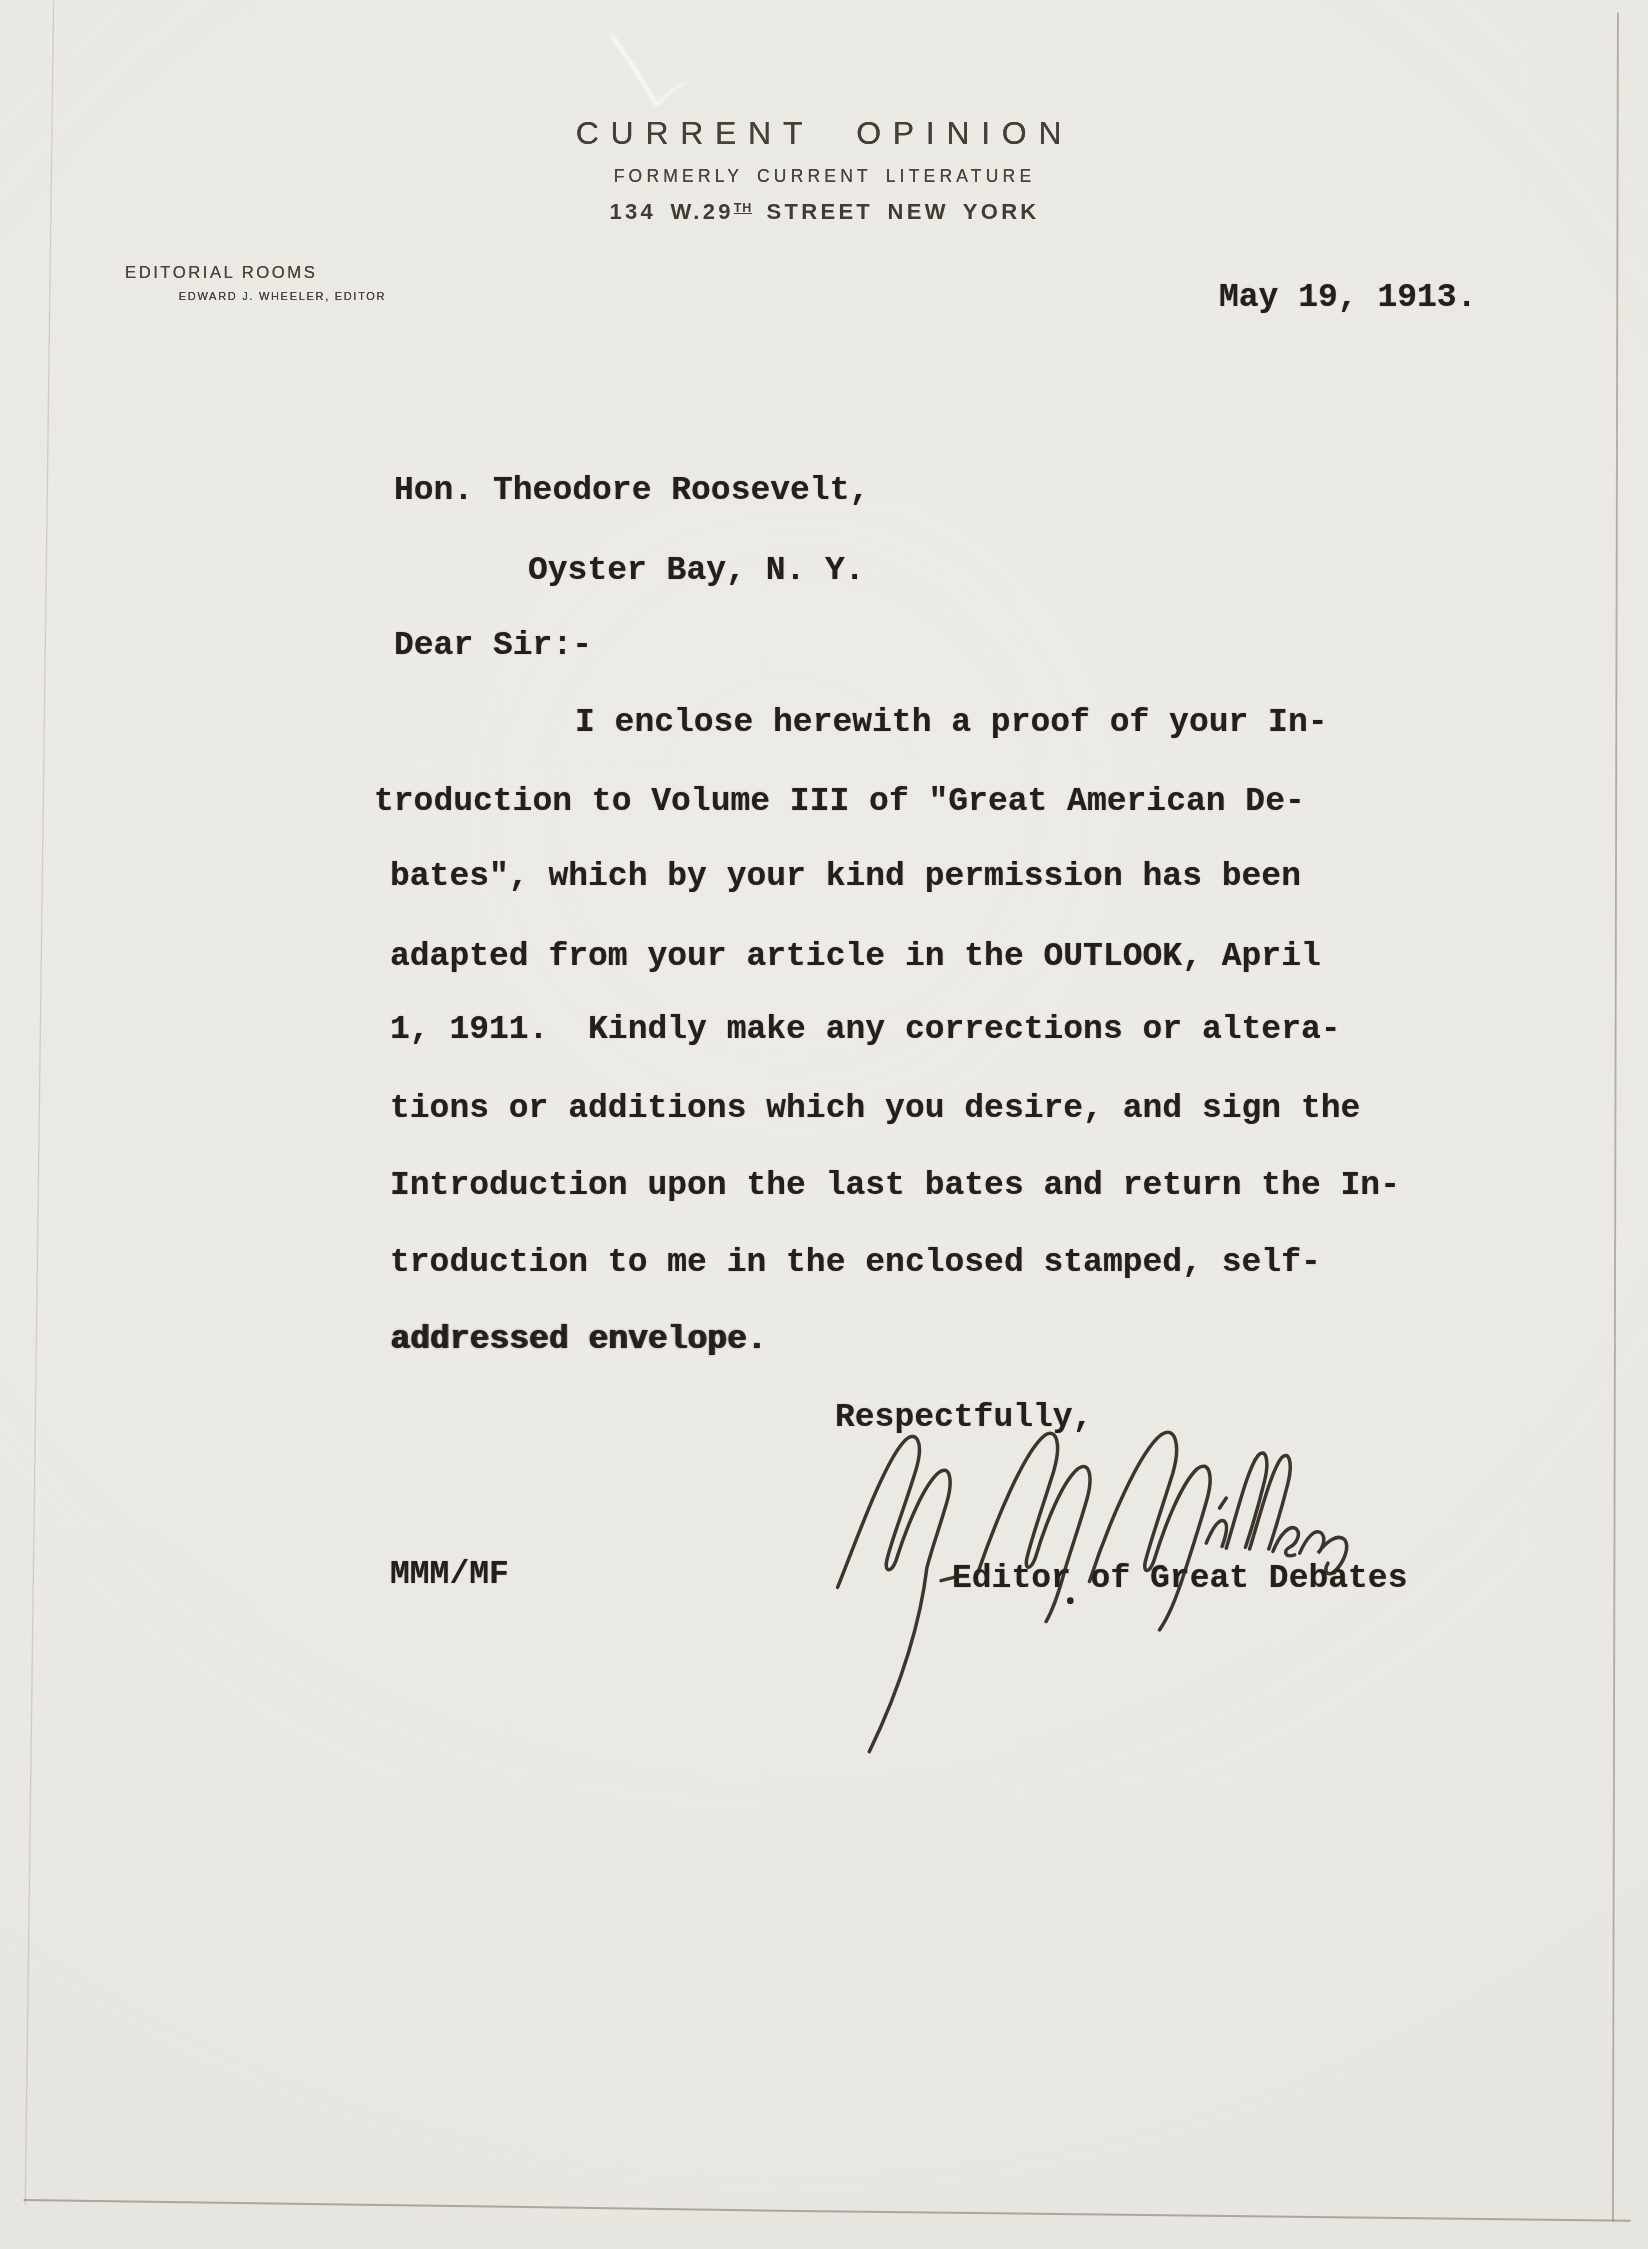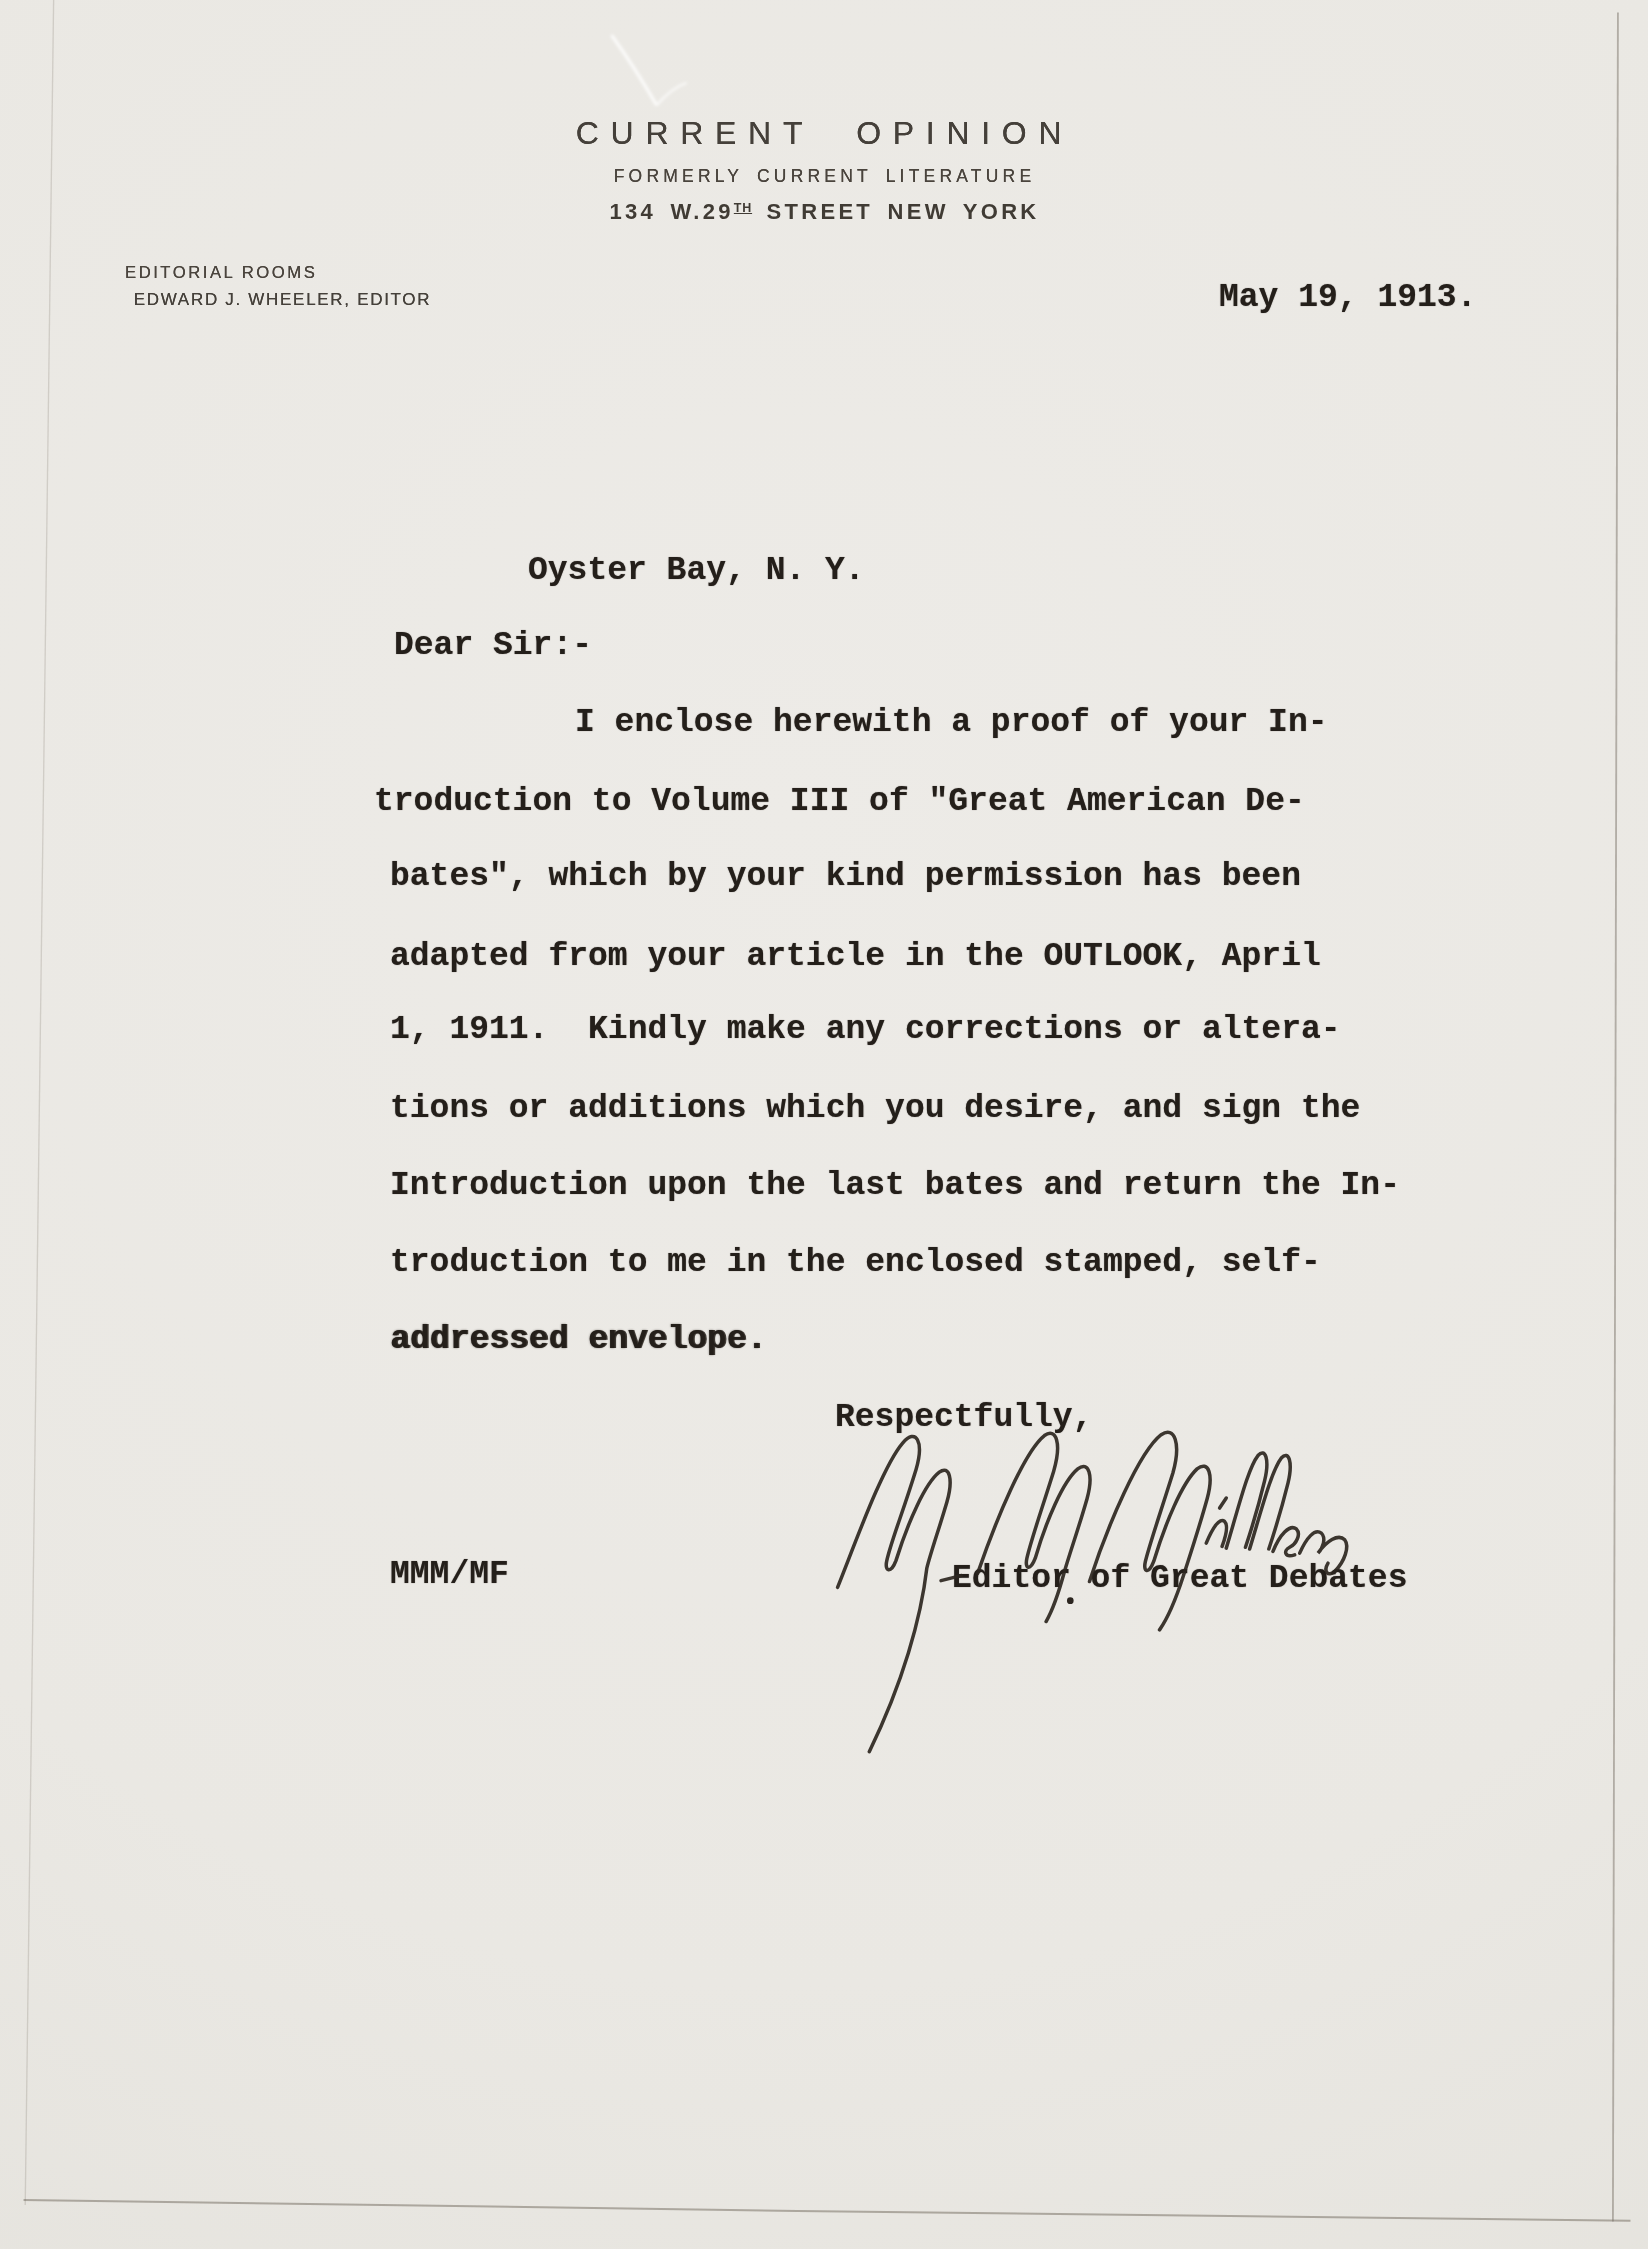--- a/index.html
+++ b/index.html
@@ -30,21 +30,21 @@
     font-size:22px;font-weight:700;letter-spacing:3.3px;word-spacing:5px;
     color:#403b34;
   }
   .lh-addr .sup{font-size:12.5px;vertical-align:7.5px;text-decoration:underline;letter-spacing:0.8px;}
   .lh-rooms{
     left:125px;top:263px;width:271px;text-align:left;
     font-size:16.7px;letter-spacing:2.5px;color:#4a443d;text-shadow:0 0 0.4px #4a443d;
   }
   .lh-editor{
     left:124px;top:290px;width:317px;text-align:center;
-    font-size:17px;letter-spacing:1.7px;color:#45403a;text-shadow:0 0 0.4px #45403a;
+    font-size:11px;letter-spacing:1.7px;color:#45403a;text-shadow:0 0 0.4px #45403a;
   }
 
   
   .type{
     font-family:"Liberation Mono", monospace;
     font-weight:700;font-size:33px;line-height:1;
     color:#241f1a;
     text-shadow:0 0 1.1px rgba(36,30,25,.55);
   }
   .smudge{text-shadow:1.4px 0 0 rgba(36,30,25,.85), 0 0 2.1px rgba(36,30,25,.55);}
@@ -71,20 +71,21 @@
     </g>
   </svg>
 
   <div class="txt lh-title">CURRENT OPINION</div>
   <div class="txt lh-sub">FORMERLY CURRENT LITERATURE</div>
   <div class="txt lh-addr"><span>134 W.29</span><span class="sup">TH</span><span> STREET NEW YORK</span></div>
   <div class="txt lh-rooms">EDITORIAL ROOMS</div>
   <div class="txt lh-editor">EDWARD J. WHEELER, EDITOR</div>
 
   <div class="txt type" style="left:1219px;top:281px;">May 19, 1913.</div>
+  <div class="txt type" style="left:394px;top:474px;">Hon. Theodore Roosevelt,</div>
   <div class="txt type" style="left:528px;top:554px;">Oyster Bay, N. Y.</div>
   <div class="txt type" style="left:394px;top:629px;">Dear Sir:-</div>
 
   <div class="txt type" style="left:575px;top:706px;">I enclose herewith a proof of your In-</div>
   <div class="txt type" style="left:374px;top:785px;">troduction to Volume III of "Great American De-</div>
   <div class="txt type" style="left:390px;top:860px;">bates", which by your kind permission has been</div>
   <div class="txt type" style="left:390px;top:940px;">adapted from your article in the OUTLOOK, April</div>
   <div class="txt type" style="left:390px;top:1013px;">1, 1911.  Kindly make any corrections or altera-</div>
   <div class="txt type" style="left:390px;top:1092px;">tions or additions which you desire, and sign the</div>
   <div class="txt type" style="left:390px;top:1169px;">Introduction upon the last bates and return the In-</div>

